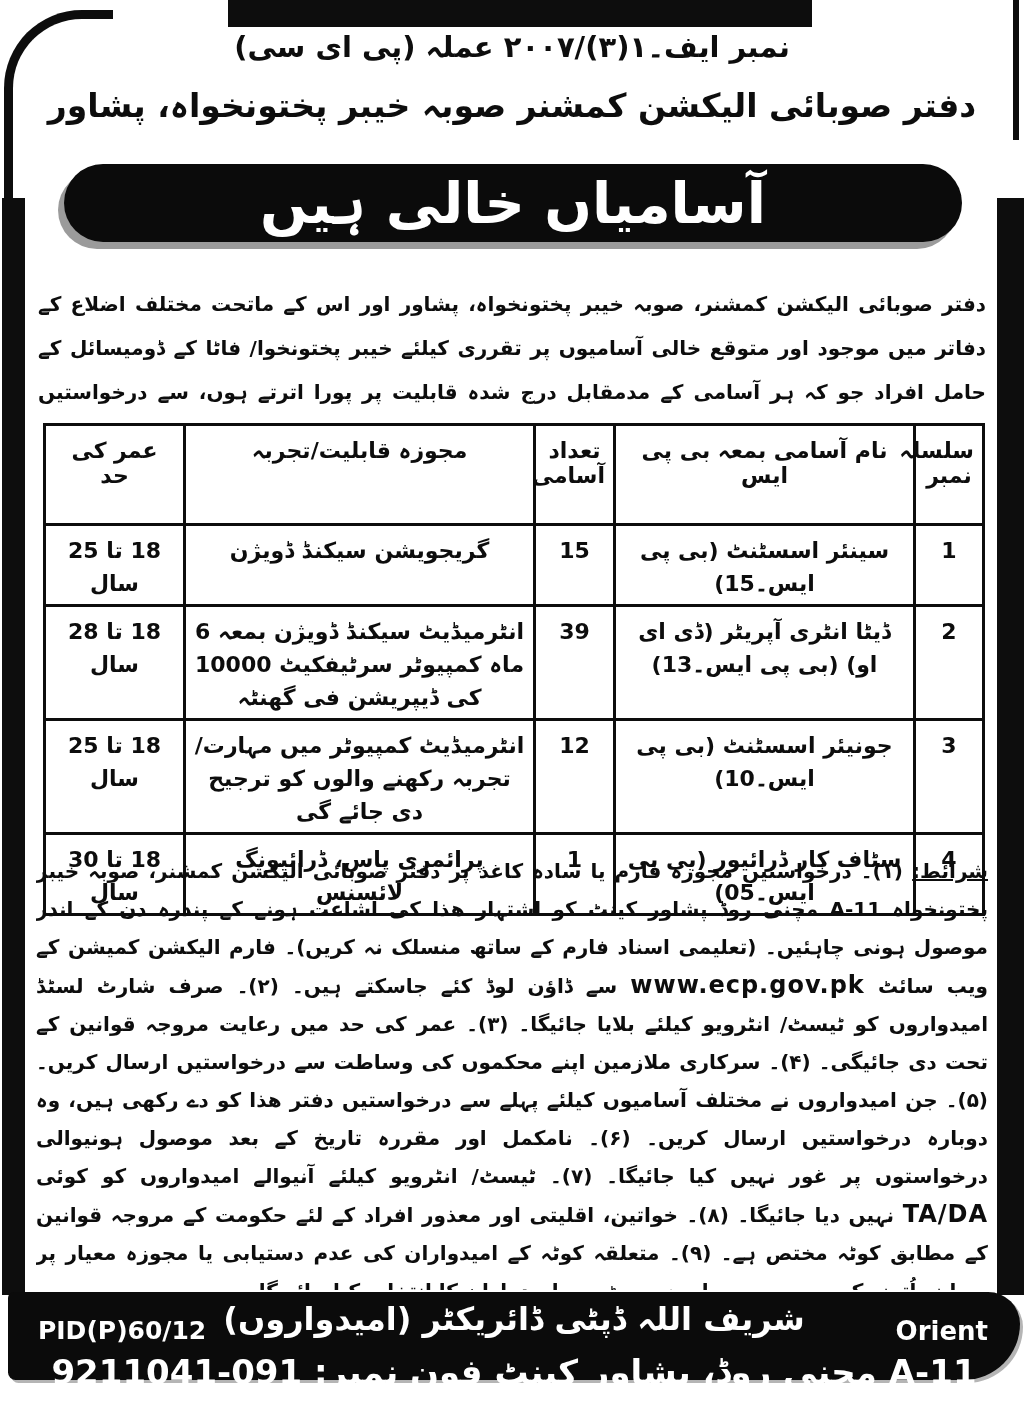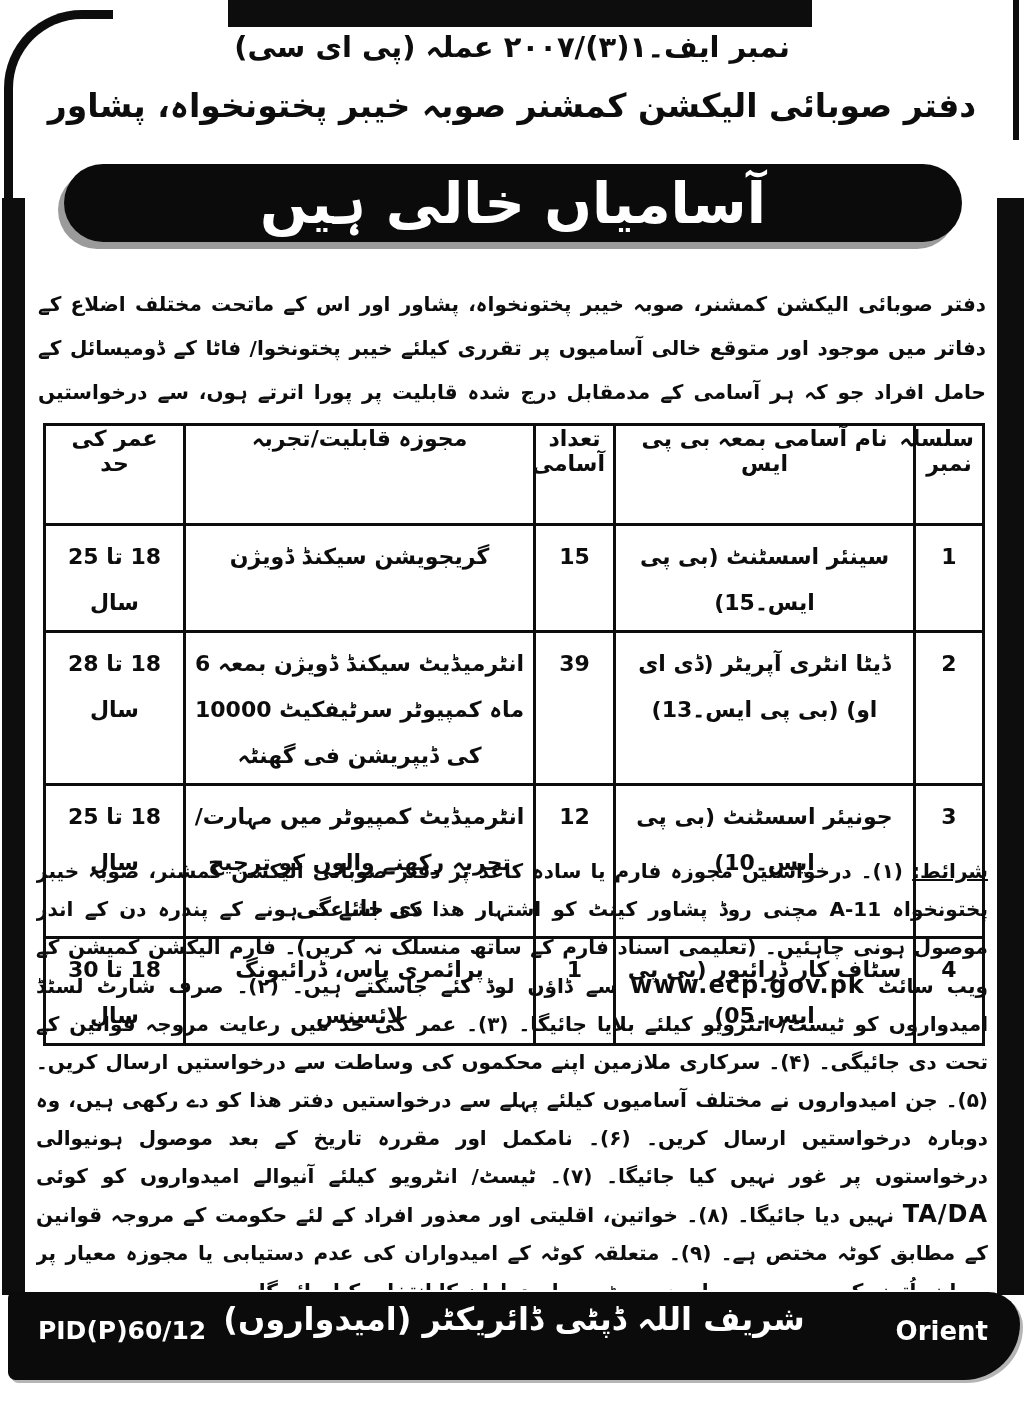--- a/index.html
+++ b/index.html
@@ -30,22 +30,22 @@
     color:#ffffff;font-size:56px;font-weight:bold;direction:rtl;}
   
   .intro{left:38px;top:282px;width:948px;height:138px;overflow:hidden;
     direction:rtl;text-align:justify;font-size:20px;line-height:44px;
     font-weight:bold;}
   
   table.jobs{position:absolute;left:43px;top:423px;width:939px;
     border-collapse:collapse;direction:rtl;table-layout:fixed;}
   table.jobs th,table.jobs td{border:3px solid #0d0d0d;vertical-align:top;
     padding:8px 8px 4px 8px;}
-  table.jobs th{font-size:22px;font-weight:bold;text-align:center;padding-top:0;}
-  table.jobs td{font-size:22px;line-height:46px;font-weight:bold;text-align:center;}
+  table.jobs th{font-size:22px;font-weight:bold;text-align:center;padding-top:12px;}
+  table.jobs td{font-size:22px;line-height:33px;font-weight:bold;text-align:center;}
   tr.r-head{height:100px;} tr.r-1{height:55px;} tr.r-2{height:106px;}
   tr.r-3{height:103px;} tr.r-4{height:59px;}
   td.cell-age{text-align:right;direction:rtl;}
   td.cell-num,td.cell-serial{font-family:"DejaVu Sans",sans-serif;}
   
   .terms{left:36px;top:852px;width:952px;height:438px;overflow:hidden;
     direction:rtl;text-align:justify;font-size:20px;line-height:38px;
     font-weight:bold;}
   .terms .em-label{text-decoration:underline;}
   .terms .em-latin{font-size:24px;letter-spacing:1px;}
@@ -125,13 +125,14 @@
     </tr>
   </tbody>
 </table>
 
 <div class="abs terms"><span class="em-label">شرائط:</span><span> (۱)۔ درخواستیں مجوزہ فارم یا سادہ کاغذ پر دفتر صوبائی الیکشن کمشنر، صوبہ خیبر پختونخواہ 11-A مچنی روڈ پشاور کینٹ کو اشتہار ھذا کی اشاعت ہونے کے پندرہ دن کے اندر موصول ہونی چاہئیں۔ (تعلیمی اسناد فارم کے ساتھ منسلک نہ کریں)۔ فارم الیکشن کمیشن کے ویب سائٹ </span><span class="em-latin">www.ecp.gov.pk</span><span> سے ڈاؤن لوڈ کئے جاسکتے ہیں۔ (۲)۔ صرف شارٹ لسٹڈ امیدواروں کو ٹیسٹ/ انٹرویو کیلئے بلایا جائیگا۔ (۳)۔ عمر کی حد میں رعایت مروجہ قوانین کے تحت دی جائیگی۔ (۴)۔ سرکاری ملازمین اپنے محکموں کی وساطت سے درخواستیں ارسال کریں۔ (۵)۔ جن امیدواروں نے مختلف آسامیوں کیلئے پہلے سے درخواستیں دفتر ھذا کو دے رکھی ہیں، وہ دوبارہ درخواستیں ارسال کریں۔ (۶)۔ نامکمل اور مقررہ تاریخ کے بعد موصول ہونیوالی درخواستوں پر غور نہیں کیا جائیگا۔ (۷)۔ ٹیسٹ/ انٹرویو کیلئے آنیوالے امیدواروں کو کوئی </span><span class="em-latin">TA/DA</span><span> نہیں دیا جائیگا۔ (۸)۔ خواتین، اقلیتی اور معذور افراد کے لئے حکومت کے مروجہ قوانین کے مطابق کوٹہ مختص ہے۔ (۹)۔ متعلقہ کوٹہ کے امیدواران کی عدم دستیابی یا مجوزہ معیار پر پورا نہ اُترنے کی صورت میں اوپن میرٹ سے امیدواران کا انتخاب کیا جائے گا۔</span></div>
 
 <div class="abs footer">
   <div class="abs pid">PID(P)60/12</div>
   <div class="abs signatory">شریف اللہ ڈپٹی ڈائریکٹر (امیدواروں)</div>
   <div class="abs brand">Orient</div>
+  <div class="abs address">11-A مچنی روڈ، پشاور کینٹ فون نمبر: 091-9211041</div>
 </div>
 
 </body></html>

